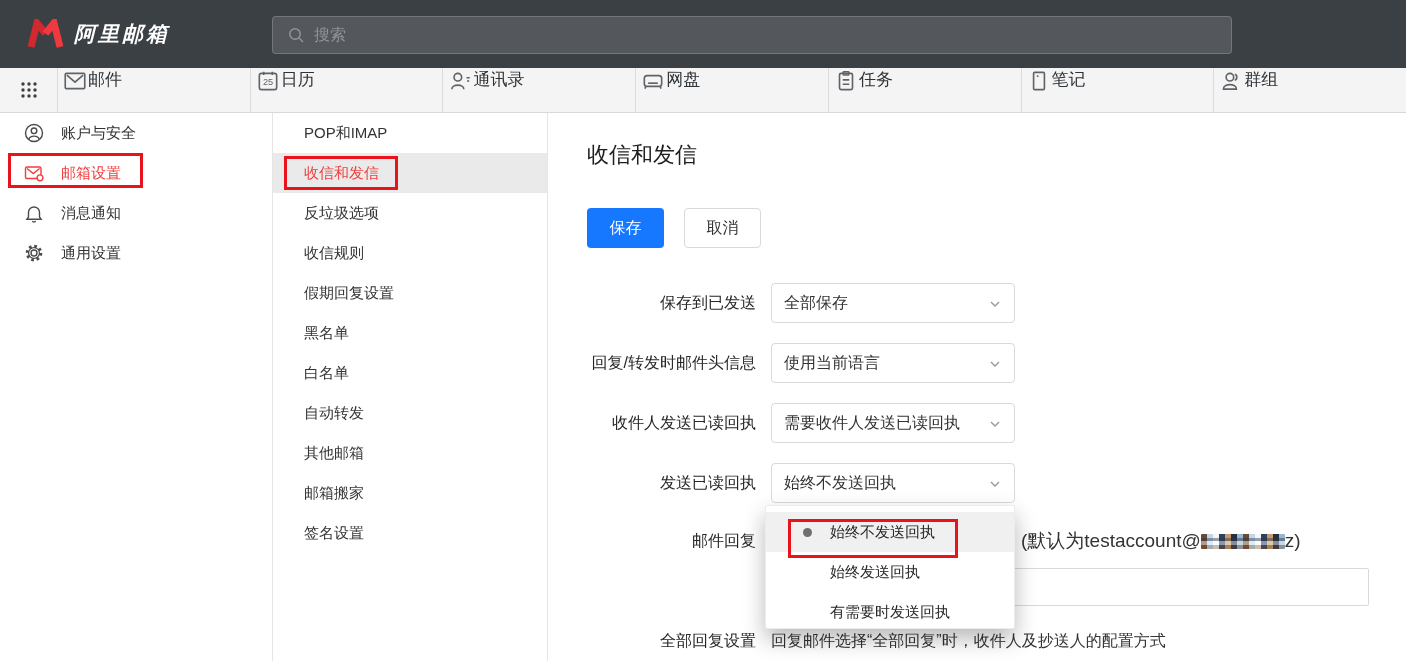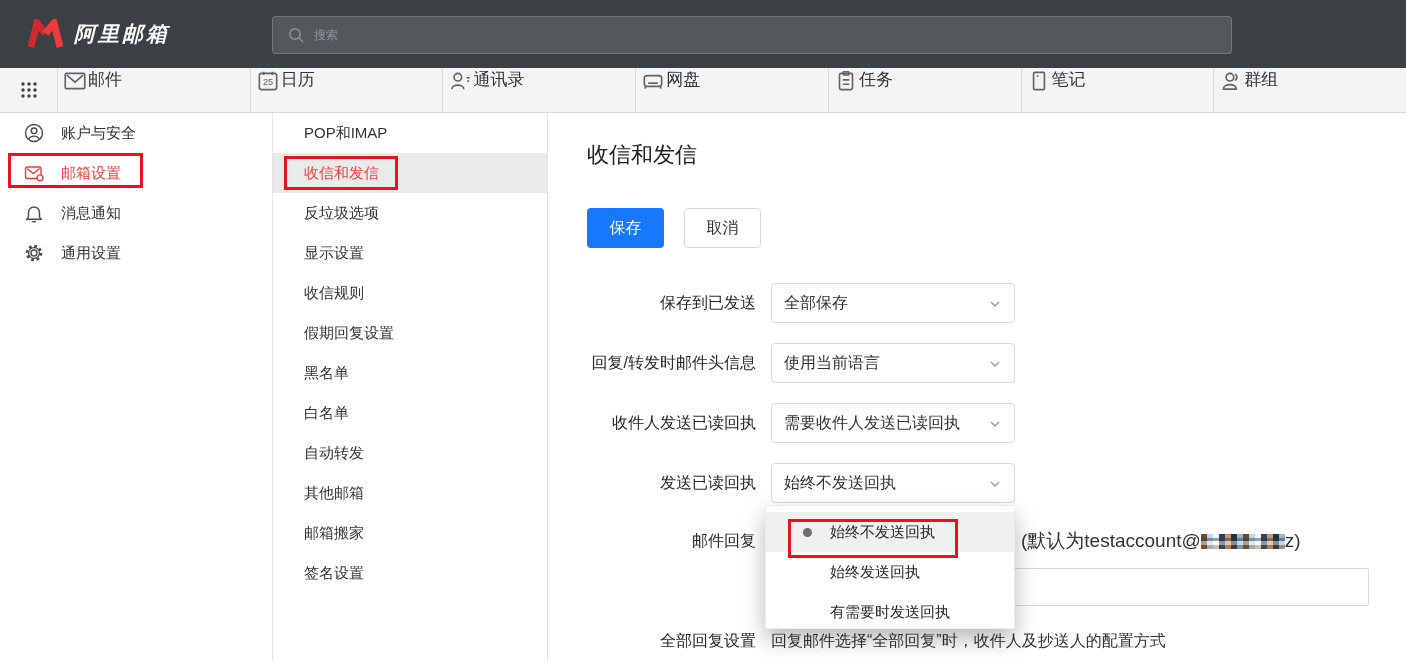--- a/index.html
+++ b/index.html
@@ -6,21 +6,21 @@
   html,body { width:1406px; height:661px; overflow:hidden; }
   body { font-family:"Liberation Sans","DejaVu Sans",sans-serif; background:#fff; position:relative; }
 
   
   .topbar { height:68px; background:#3b4045; position:relative; display:flex; align-items:center; }
   .logo { display:flex; align-items:center; margin-left:27px; gap:11px; }
   .logo-text { color:#ffffff; font-size:21px; font-weight:bold; letter-spacing:3px;font-style:italic; }
   .searchbox { position:absolute; left:272px; top:16px; width:960px; height:38px;
                background:rgba(255,255,255,0.13); border:1px solid rgba(255,255,255,0.18);
                border-radius:4px; display:flex; align-items:center; }
-  .searchbox .ph { color:#90949a; font-size:12px; margin-left:9px; }
+  .searchbox .ph { color:#90949a; font-size:16px; margin-left:9px; }
   .searchbox svg { margin-left:14px; }
 
   
   .navbar { height:45px; background:#f4f4f4; border-bottom:1px solid #d9d9d9; display:flex; align-items:stretch; }
   .apps { width:57px; display:flex; align-items:center; justify-content:center; cursor:pointer; }
   .nav-item { flex:1; display:flex; align-items:flex-start; padding-left:4px;
               border-left:1px solid #dcdcdc; font-size:17px; color:#2e3338; cursor:pointer; }
   .nav-item svg { flex:none; }
 
   
@@ -222,23 +222,20 @@
         <span>POP和IMAP</span>
       </div>
     <div class="sub-item active">
       <span>收信和发信</span>
       <div class="annbox ann-subside"></div>
     </div>
     <div class="sub-item">
         <span>反垃圾选项</span>
       </div>
     <div class="sub-item">
-        <span>显示设置</span>
-      </div>
-    <div class="sub-item">
         <span>收信规则</span>
       </div>
     <div class="sub-item">
         <span>假期回复设置</span>
       </div>
     <div class="sub-item">
         <span>黑名单</span>
       </div>
     <div class="sub-item">
         <span>白名单</span>

